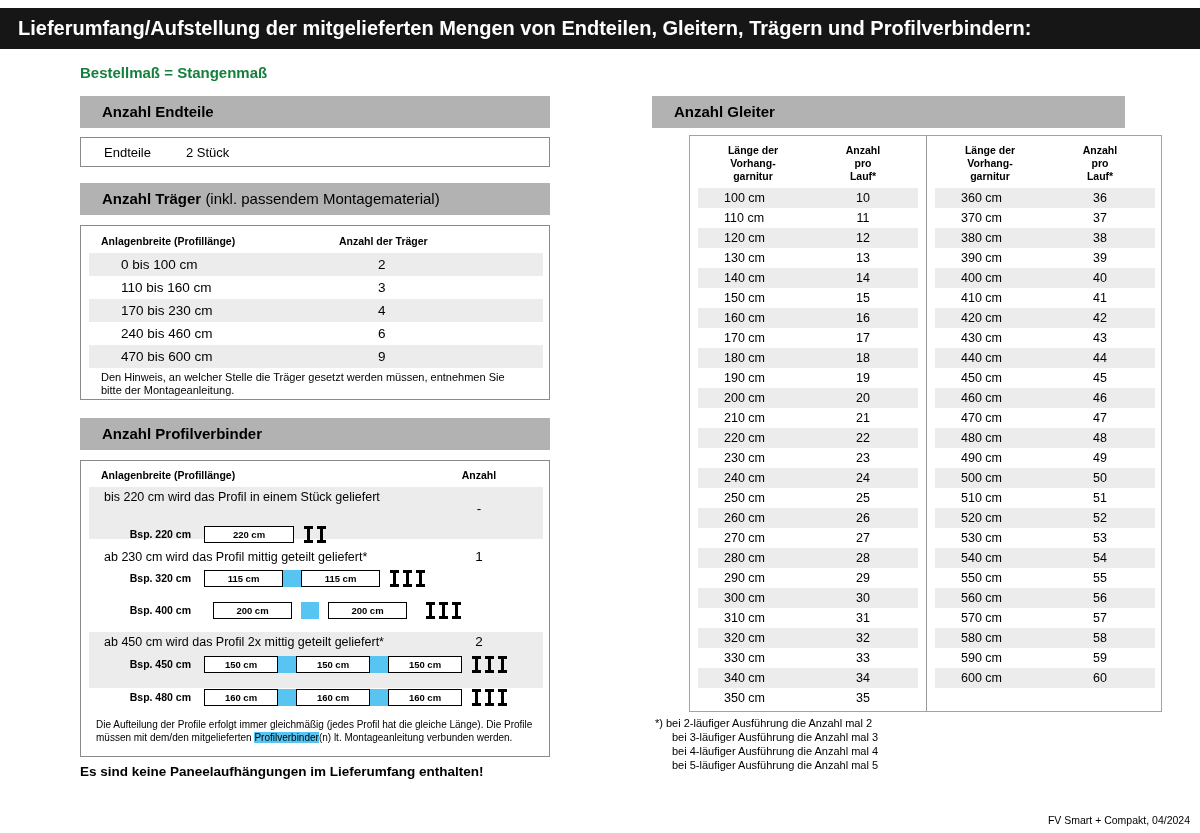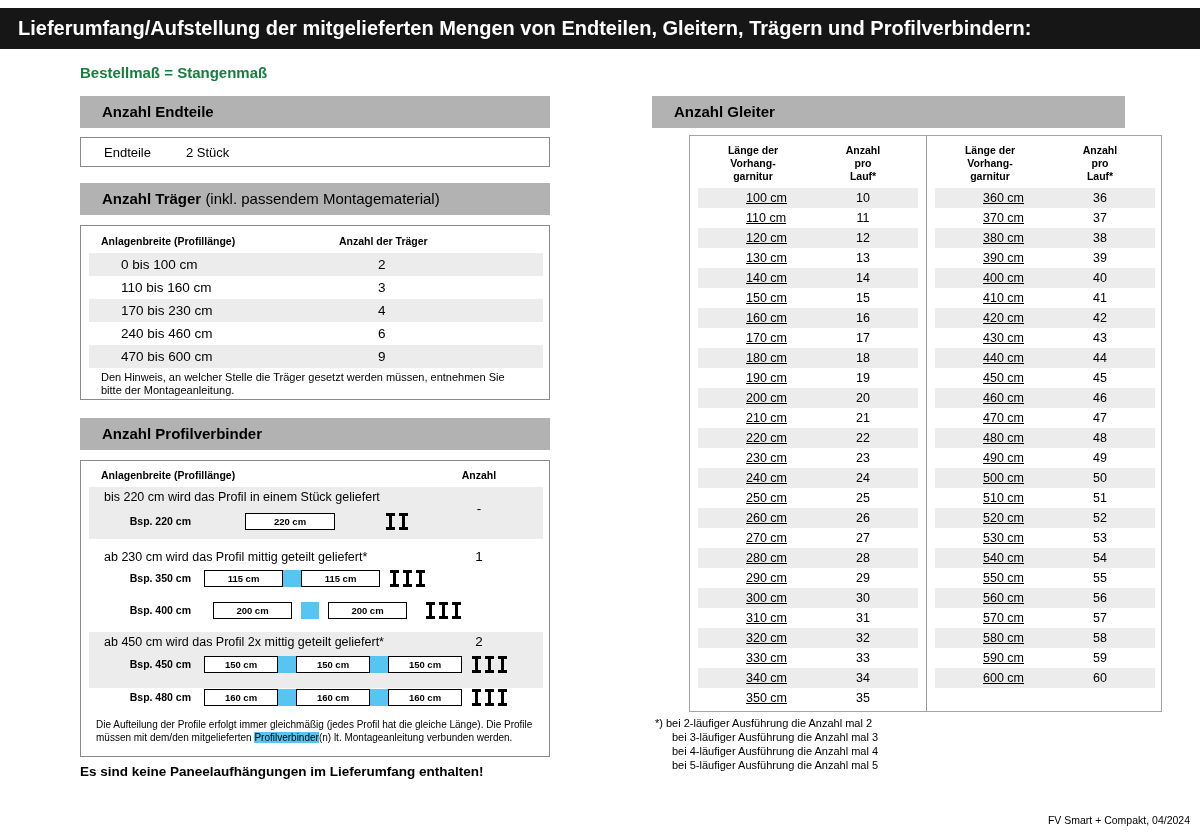--- a/index.html
+++ b/index.html
@@ -45,21 +45,21 @@
   .p-sec { position:absolute; left:8px; width:454px; }
   #psec-a { top:26px;  height:52px; background:#ececec; }
   #psec-b { top:86px;  height:80px; background:#fff; }
   #psec-c { top:171px; height:56px; background:#ececec; }
   .p-title { position:absolute; left:15px; top:3px; font-size:12.5px; white-space:nowrap; }
   .p-count { position:absolute; left:360px; width:60px; text-align:center; font-size:13.5px; }
   #psec-a .p-count { top:14px; }
   #psec-b .p-count { top:2px; }
   #psec-c .p-count { top:2px; }
   .p-diagram { position:absolute; left:25px; display:flex; align-items:center; height:18px; }
-  #diag-a  { top:25px;gap:41px; }
+  #diag-a  { top:38px; }
   #diag-b1 { top:22px; }
   #diag-b2 { top:54px;gap:9px; }
   #diag-c1 { top:23px; }
   #diag-c2 { top:56px; }
   .bsp { width:77px; text-align:right; margin-right:13px; font-size:10.5px; font-weight:bold; white-space:nowrap; }
   .seg { height:17px; border:1px solid #000; background:#fff; font-size:9.5px; font-weight:bold;
          display:flex; align-items:center; justify-content:center; white-space:nowrap; }
   .seg-w90 { width:90px; }
   .seg-w79 { width:79px; }
   .seg-w74 { width:74px; }
@@ -77,21 +77,21 @@
   .g-divider { position:absolute; left:236px; top:0; width:1px; height:100%; background:#9a9a9a; }
   .g-half { position:absolute; top:0; width:236px; height:100%; }
   #g-left-half  { left:0; }
   #g-right-half { left:237px; }
   .g-head { position:absolute; top:8px; font-size:10.5px; font-weight:bold; text-align:center; line-height:13px; }
   .g-head-len { left:8px;   width:110px; }
   .g-head-cnt { left:118px; width:110px; }
   .g-rows { position:absolute; top:52px; left:8px; width:220px; }
   .g-row { display:flex; align-items:center; height:20px; font-size:12.5px; }
   .g-row:nth-child(odd) { background:#ececec; }
-  .g-len { padding-left:48px; width:110px;text-decoration:underline; }
+  .g-len { padding-left:26px; width:110px; }
   .g-cnt { width:110px; text-align:center; }
 
   .g-footnotes { position:absolute; left:655px; top:716px; font-size:11px; line-height:14px; }
   .g-footnotes div + div { padding-left:17px; }
 
   .page-footer { position:absolute; right:10px; top:814px; font-size:10.5px; }
 </style>
 </head>
 <body>
 
@@ -163,21 +163,21 @@
             <i class="ibeam"></i>
             <i class="ibeam"></i>
           </span>
       </div>
     </div>
 
     <div class="p-sec" id="psec-b">
       <div class="p-title">ab 230 cm wird das Profil mittig geteilt geliefert*</div>
       <div class="p-count">1</div>
       <div class="p-diagram" id="diag-b1">
-        <span class="bsp">Bsp. 350 cm</span>
+        <span class="bsp">Bsp. 320 cm</span>
         <span class="seg seg-w79">115 cm</span>
         <span class="conn"></span>
         <span class="seg seg-w79">115 cm</span>
         <span class="ibeams">
             <i class="ibeam"></i>
             <i class="ibeam"></i>
             <i class="ibeam"></i>
           </span>
       </div>
       <div class="p-diagram" id="diag-b2">

